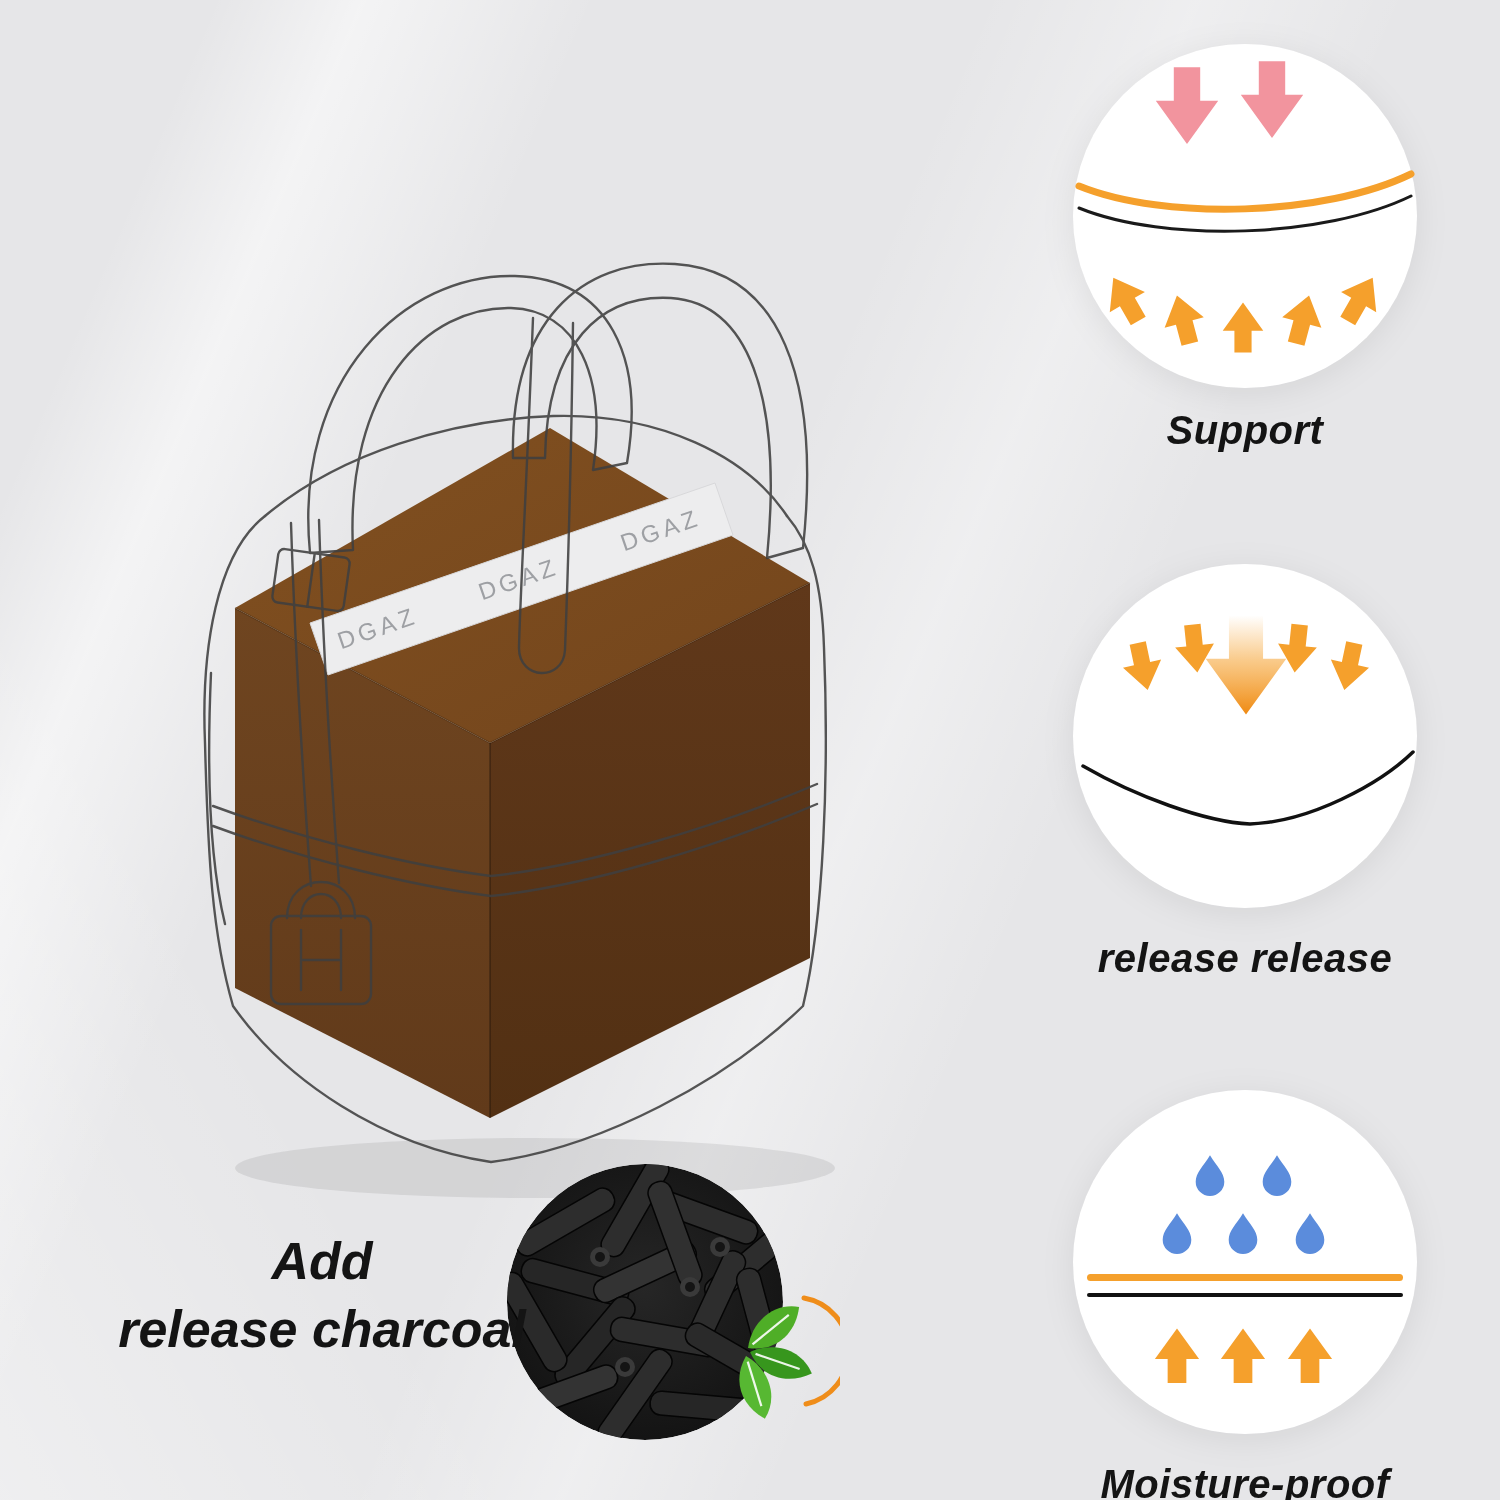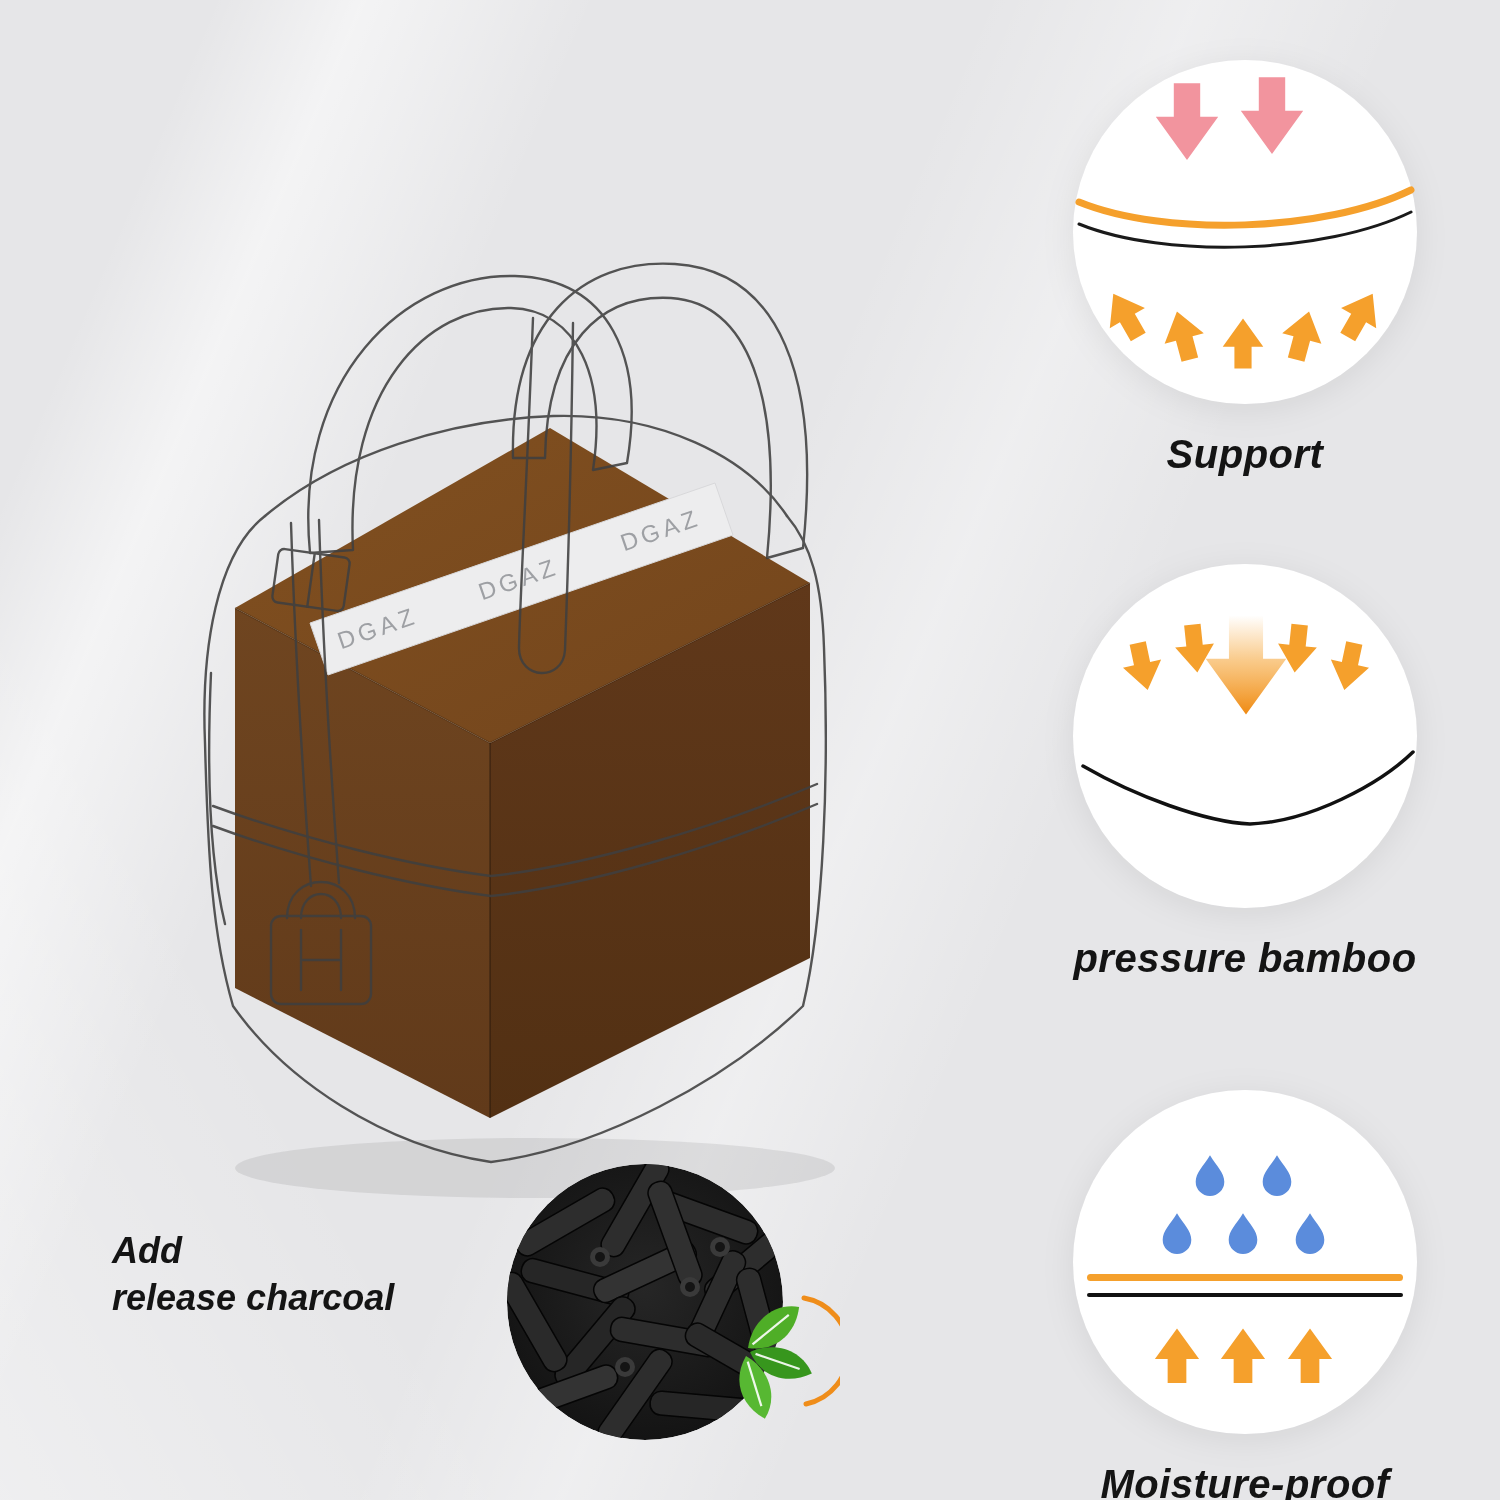--- a/index.html
+++ b/index.html
@@ -16,22 +16,22 @@
   .feature{
     position:absolute;left:1035px;width:420px;
     display:flex;flex-direction:column;align-items:center;gap:16px;
   }
   .feature svg{filter:drop-shadow(0 6px 16px rgba(0,0,0,.07));}
   .caption{
     font-style:italic;font-weight:700;font-size:40px;line-height:1.32;
     color:#141414;text-align:center;letter-spacing:.5px;white-space:nowrap;
   }
   .charcoal-caption{
-    position:absolute;left:112px;top:1228px;width:420px;text-align:left;
-    font-style:italic;font-weight:700;font-size:36px;line-height:1.3;color:#141414;
+    position:absolute;left:112px;top:1228px;width:420px;text-align:center;
+    font-style:italic;font-weight:700;font-size:52px;line-height:1.3;color:#141414;
   }
   svg text.band-text{
     font-family:"Liberation Sans",sans-serif;font-size:24px;letter-spacing:4px;
     fill:#9ea0a4;font-weight:500;
   }
 </style>
 </head>
 <body>
 
 <div class="stage">
@@ -98,21 +98,21 @@
 
       <g>
         <path d="M 172 700 C 172 652 240 652 240 700"></path>
         <path d="M 186 700 C 186 668 226 668 226 700"></path>
         <rect x="156" y="698" width="100" height="88" rx="10"></rect>
         <path d="M 186 712 L 186 772 M 226 712 L 226 772 M 186 742 L 226 742"></path>
       </g>
     </g>
   </svg>
 
-  <div class="feature" style="top:52px;">
+  <div class="feature" style="top:36px;gap:8px;">
     <svg width="360" height="360" viewBox="0 0 360 360">
       <defs>
         <path id="ua" d="M -11 34 L 11 34 L 11 6 L 26 6 L 0 -30 L -26 6 L -11 6 Z"></path>
         <path id="da" d="M -11 -34 L 11 -34 L 11 -6 L 26 -6 L 0 30 L -26 -6 L -11 -6 Z"></path>
       </defs>
       <circle cx="180" cy="180" r="172" fill="#ffffff"></circle>
       <g fill="#f2949e">
         <use href="#da" transform="translate(122,72) scale(1.2)"></use>
         <use href="#da" transform="translate(207,66) scale(1.2)"></use>
       </g>
@@ -147,21 +147,21 @@
       </g>
       <g fill="#f5a02c">
         <use href="#da2" transform="translate(78,112) rotate(-12) scale(0.75)"></use>
         <use href="#da2" transform="translate(130,94) rotate(-6) scale(0.75)"></use>
         <use href="#da2" transform="translate(232,94) rotate(6) scale(0.75)"></use>
         <use href="#da2" transform="translate(284,112) rotate(12) scale(0.75)"></use>
       </g>
       <path d="M 18 210 C 70 240 140 266 185 268 C 245 266 315 228 348 196" fill="none" stroke="#111" stroke-width="3.5" stroke-linecap="round"></path>
     </svg>
     <div class="caption">
-      <div>pressure bamboo</div>
+      <div>release release</div>
     </div>
   </div>
 
   <div class="feature" style="top:1082px;justify-content:flex-end;">
     <svg width="360" height="360" viewBox="0 0 360 360">
       <defs>
         <path id="ua3" d="M -11 34 L 11 34 L 11 6 L 26 6 L 0 -30 L -26 6 L -11 6 Z"></path>
         <path id="dp" d="M 0 -17 C 6 -7 13 -1 13 7 A 13 13 0 1 1 -13 7 C -13 -1 -6 -7 0 -17 Z"></path>
       </defs>
       <circle cx="180" cy="180" r="172" fill="#ffffff"></circle>

